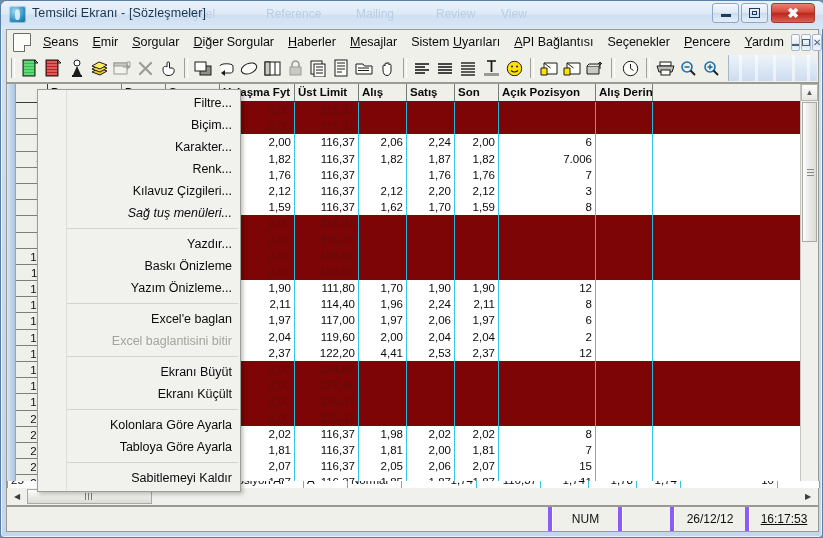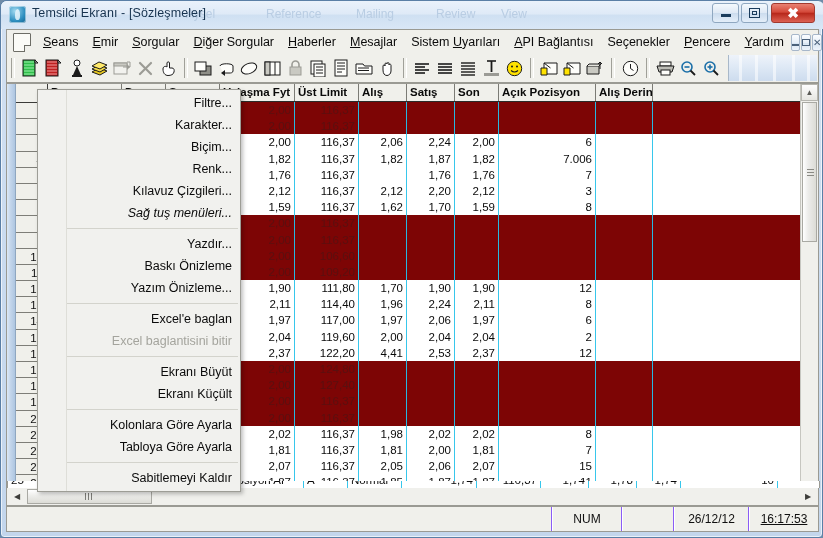--- a/index.html
+++ b/index.html
@@ -318,21 +318,21 @@
   #status-bar {
     position: absolute; left: 5px; top: 505px;
     width: 813px; height: 26px;
     box-sizing: border-box;
     background: #f0f0eb;
     border: 1px solid #9a9a93;
     display: flex; align-items: stretch;
   }
   #status-bar .pane {
     box-sizing: border-box;
-    border-right: 1px solid #8b5cf6;
+    border-right: 4px solid #8b5cf6;
     border-left: 1px solid #ffffff;
     display:flex; align-items:center; justify-content:center;
     font-size: 12px; color: #101010;
   }
   #status-bar .pane.first { border-left: none; }
 
   
   .sel-outline { box-shadow: inset 0 0 0 1px #3fd0f2; }
 </style>
 </head>
@@ -1016,22 +1016,22 @@
     <div class="pane" style="width:70px;">NUM</div>
     <div class="pane" style="width:52px;"></div>
     <div class="pane" style="width:75px;">26/12/12</div>
     <div class="pane" style="flex:1;border-right:none;text-decoration:underline;">16:17:53</div>
   </div>
 
   <div id="context-menu" style="position:absolute;left:36px;top:88px;width:202px;background:#f1f1ee;border:1px solid #9d9d96;box-shadow:2px 2px 4px rgba(0,0,0,.25);padding:2px 0;text-align:right;">
     <div style="position:absolute;left:0;top:0;bottom:0;width:28px;background:#f1f1ee;border-right:1px solid #dedeD8;"></div>
     <div id="cm-items" style="position:relative;">
         <div style="padding: 4px 8px 4px 33px; font-size: 12.5px; white-space: nowrap; color: rgb(11, 11, 11);">Filtre...</div>
+        <div style="padding: 4px 8px 4px 33px; font-size: 12.5px; white-space: nowrap; color: rgb(11, 11, 11);">Biçim...</div>
         <div style="padding: 4px 8px 4px 33px; font-size: 12.5px; white-space: nowrap; color: rgb(11, 11, 11);">Karakter...</div>
-        <div style="padding: 4px 8px 4px 33px; font-size: 12.5px; white-space: nowrap; color: rgb(11, 11, 11);">Biçim...</div>
         <div style="padding: 4px 8px 4px 33px; font-size: 12.5px; white-space: nowrap; color: rgb(11, 11, 11);">Renk...</div>
         <div style="padding: 4px 8px 4px 33px; font-size: 12.5px; white-space: nowrap; color: rgb(11, 11, 11);">Kılavuz Çizgileri...</div>
         <div style="padding: 4px 8px 4px 33px; font-size: 12.5px; white-space: nowrap; color: rgb(11, 11, 11); font-style: italic;">Sağ tuş menüleri...</div>
         <div style="height: 1px; background: rgb(211, 211, 204); margin: 4px 2px 4px 29px;"></div>
         <div style="padding: 4px 8px 4px 33px; font-size: 12.5px; white-space: nowrap; color: rgb(11, 11, 11);">Yazdır...</div>
         <div style="padding: 4px 8px 4px 33px; font-size: 12.5px; white-space: nowrap; color: rgb(11, 11, 11);">Baskı Önizleme</div>
         <div style="padding: 4px 8px 4px 33px; font-size: 12.5px; white-space: nowrap; color: rgb(11, 11, 11);">Yazım Önizleme...</div>
         <div style="height: 1px; background: rgb(211, 211, 204); margin: 4px 2px 4px 29px;"></div>
         <div style="padding: 4px 8px 4px 33px; font-size: 12.5px; white-space: nowrap; color: rgb(11, 11, 11);">Excel'e baglan</div>
         <div style="padding: 4px 8px 4px 33px; font-size: 12.5px; white-space: nowrap; color: rgb(164, 164, 157);">Excel baglantisini bitir</div>

